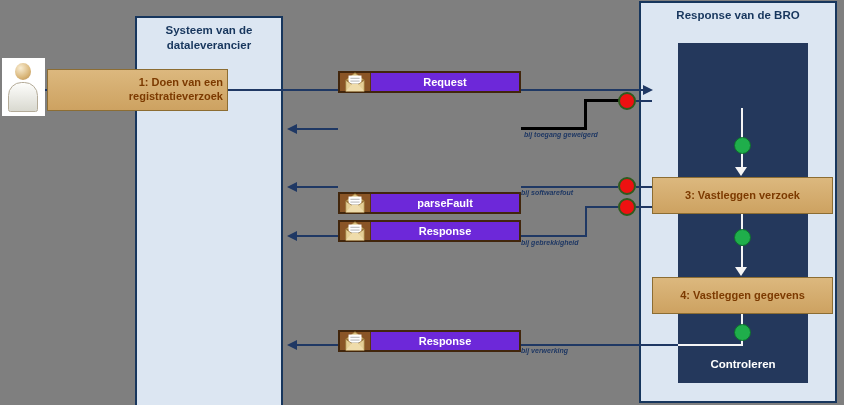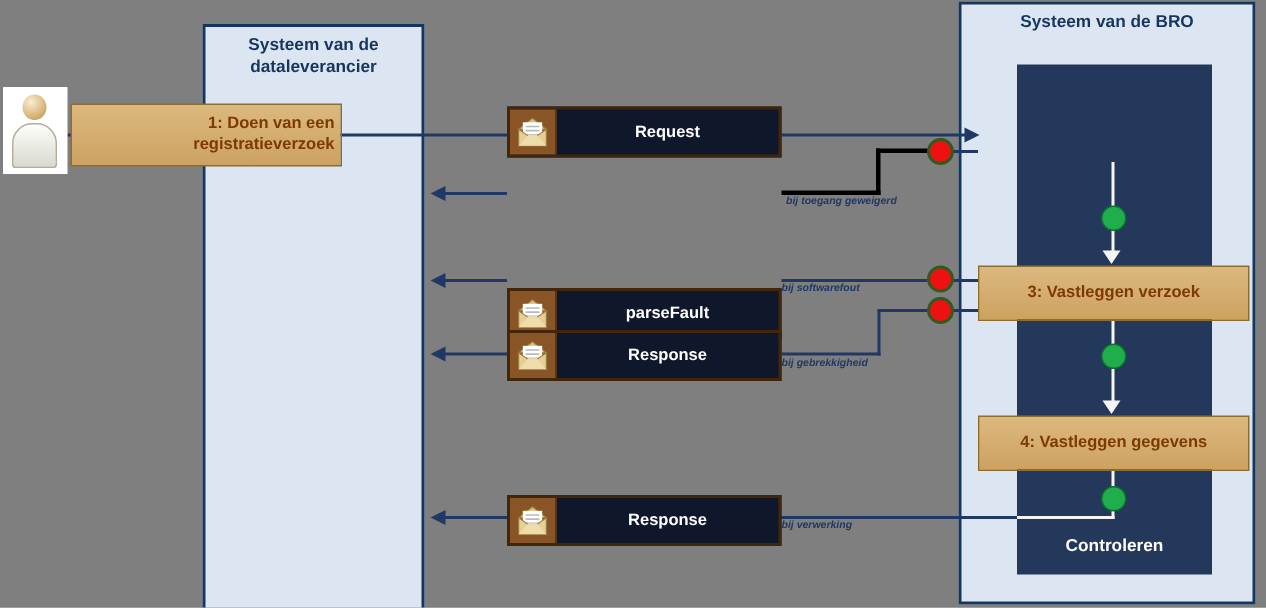--- a/index.html
+++ b/index.html
@@ -25,22 +25,22 @@
   }
   .step{
     position:absolute; z-index:3; background:#d3ab6e;
     background:linear-gradient(#dcb87e,#cda261);
     border:1.5px solid #8c6d33; box-sizing:border-box;
     display:flex; align-items:center; justify-content:center;
     text-align:right; font-size:11px; font-weight:bold; color:#7c3a00;
     line-height:1.25; padding:1px 4px;
   }
   .msg{
-    position:absolute; z-index:3; left:338px; width:183px; height:34px;
-    background:#0f172a; border:2px solid #42260c; box-sizing:border-box;
+    position:absolute; z-index:3; left:338px; width:183px; height:22px;
+    background:#6d28d9; border:2px solid #42260c; box-sizing:border-box;
     display:flex; align-items:stretch;
   }
   .msg-icon{
     width:30px; background:#8a5526; border-right:1px solid #5b3512;
     display:flex; align-items:center; justify-content:center;
   }
   .msg-label{
     flex:1; display:flex; align-items:center; justify-content:center;
     color:#ffffff; font-weight:bold; font-size:11px;
   }
@@ -89,21 +89,21 @@
 </head>
 <body>
 
 <div id="canvas">
 
   <div class="panel" style="left:135px; top:16px; width:148px; height:402px;">
     <div class="panel-title">Systeem van de dataleverancier</div>
   </div>
 
   <div class="panel" style="left:639px; top:1px; width:198px; height:402px;">
-    <div class="panel-title">Systeem van de BRO</div>
+    <div class="panel-title">Response van de BRO</div>
   </div>
 
   <div class="process-rect" style="left:678px; top:43px; width:130px; height:340px;"></div>
   <div class="process-label" style="left:678px; top:358px; width:130px;">Controleren</div>
 
   <div class="actor-box">
     <div class="actor-head"></div>
     <div class="actor-body"></div>
   </div>
 

